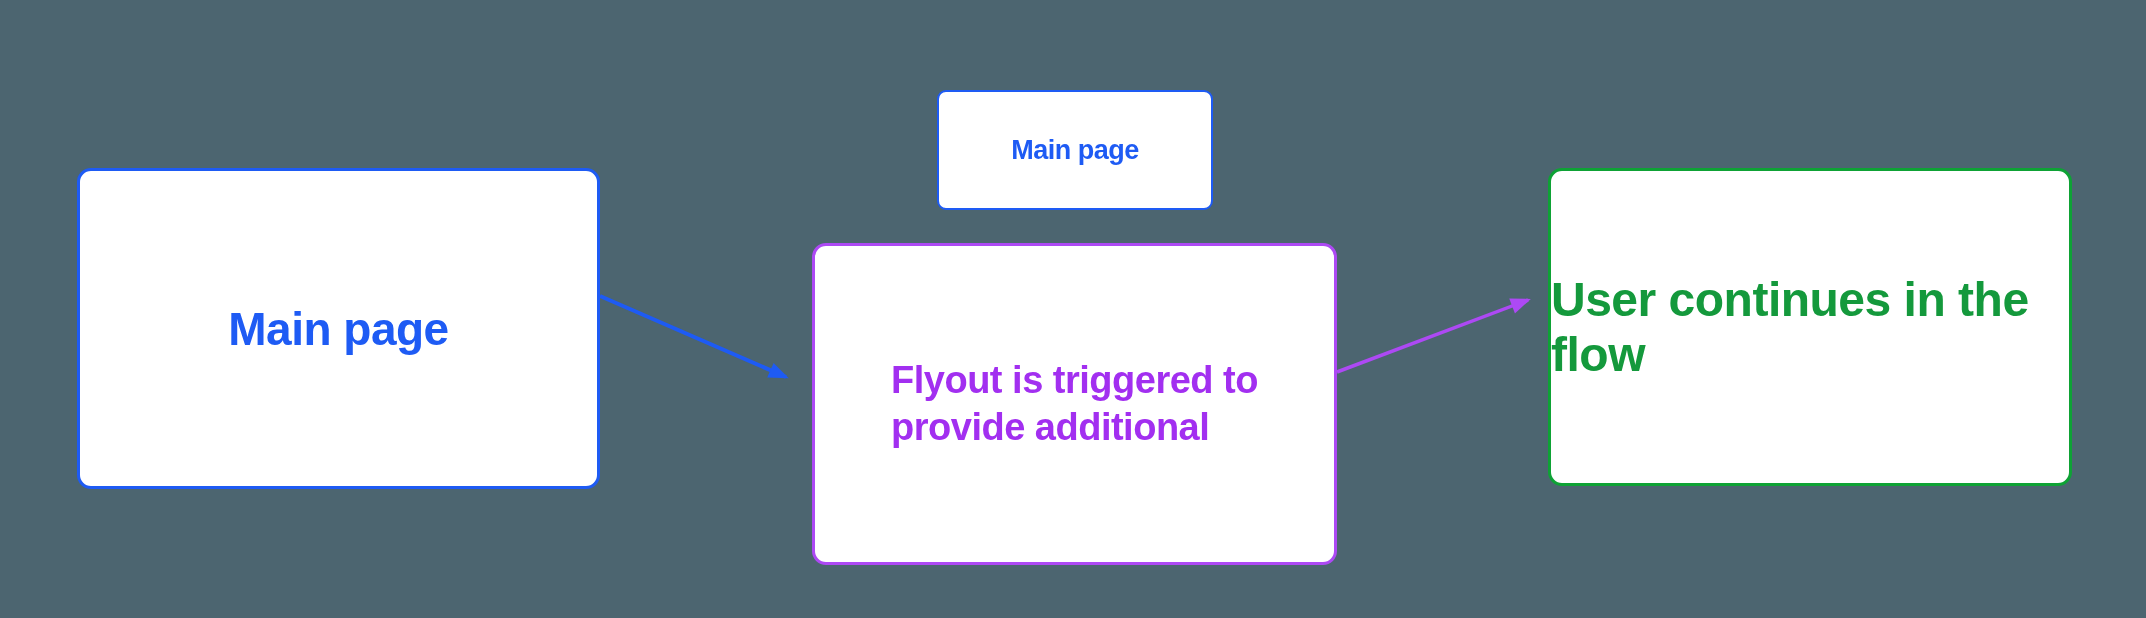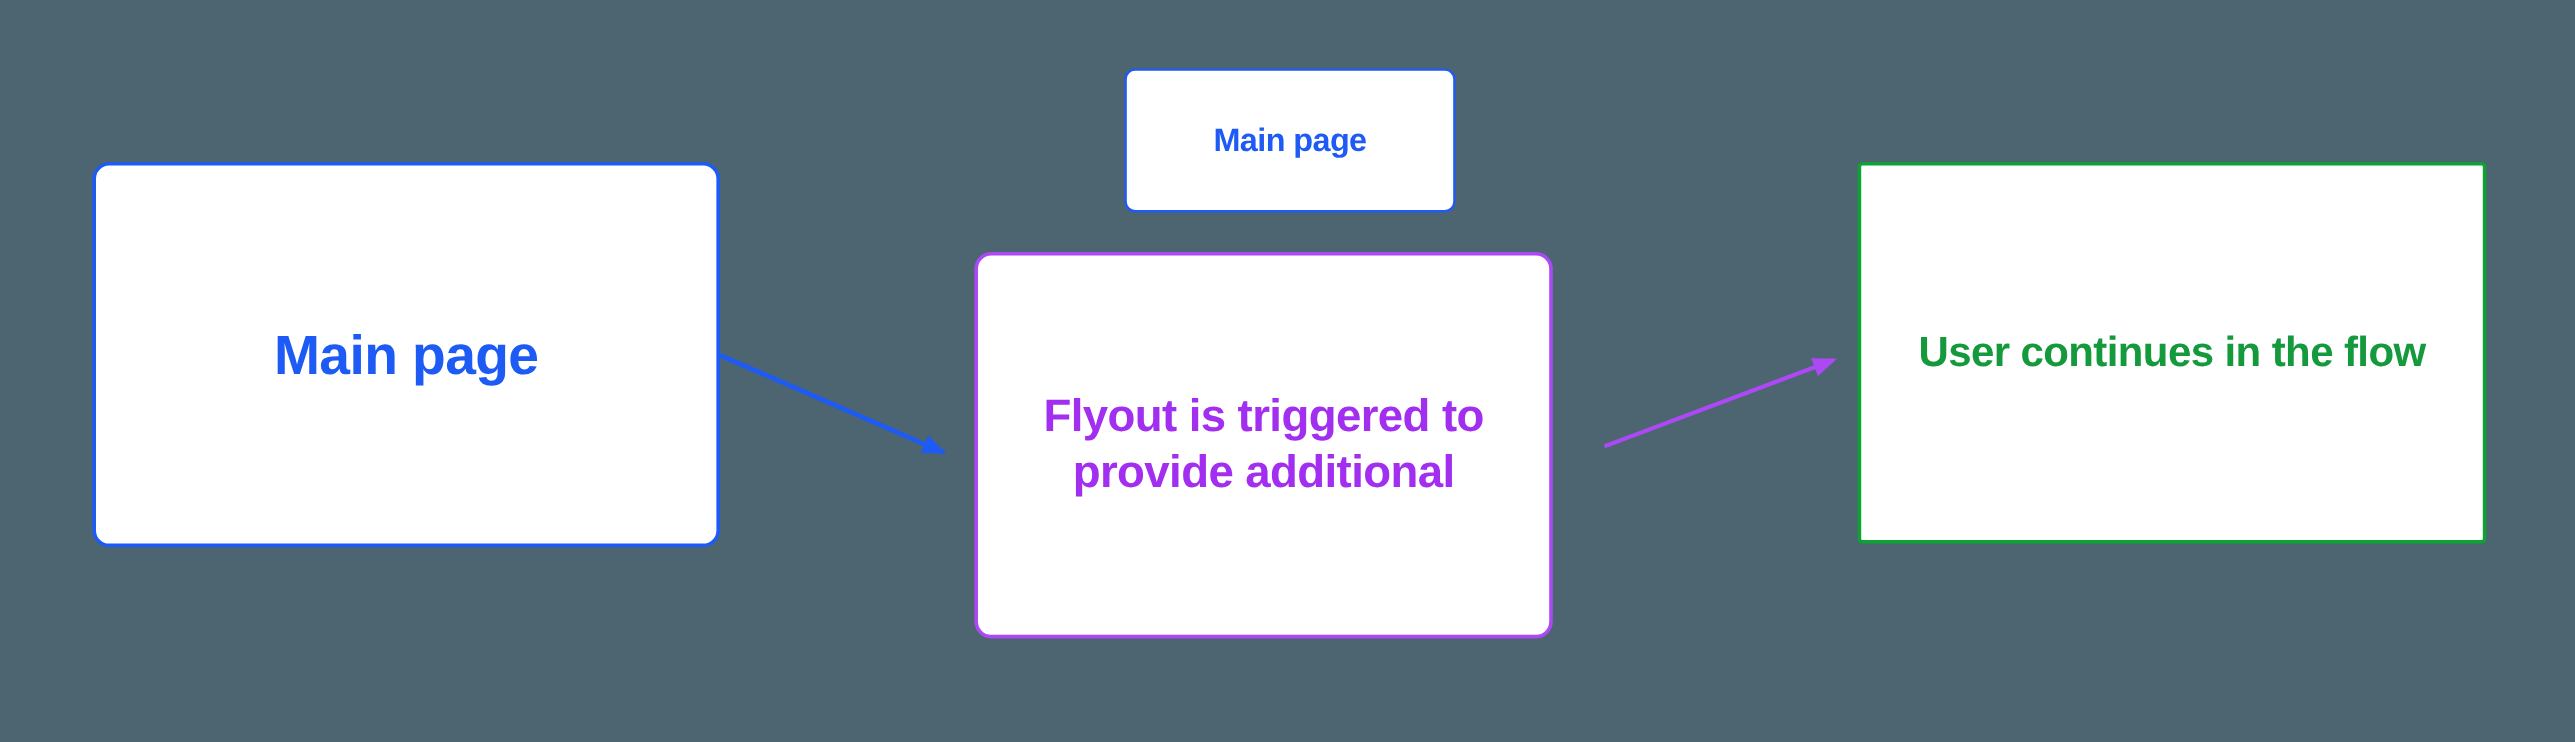--- a/index.html
+++ b/index.html
@@ -33,52 +33,52 @@
   .edge-blue{stroke:var(--blue);stroke-width:4;}
   .edge-purple{stroke:var(--purple-border);stroke-width:3.5;}
   .head-blue{fill:var(--blue);}
   .head-purple{fill:var(--purple-border);}
   .node{
     position:absolute;
     background:var(--node-fill);
     display:flex;
     align-items:center;
     justify-content:center;
-    text-align:center;
     font-weight:700;
     letter-spacing:-0.5px;
+    margin-top:33px;
   }
   .node-main{
     left:77px;top:135px;width:523px;height:321px;
     border:3px solid var(--blue);
     border-radius:14px;
     color:var(--blue);
     font-size:46px;
   }
   .node-mini{
     left:937px;top:57px;width:276px;height:120px;
     border:2.5px solid var(--blue);
     border-radius:9px;
     color:var(--blue);
     font-size:27px;
   }
   .node-flyout{
-    left:812px;top:210px;width:482px;height:322px;
+    left:812px;top:210px;width:525px;height:322px;
     border:3px solid var(--purple-border);
     border-radius:14px;
     color:var(--purple-text);
     font-size:38px;
     line-height:47px;
   }
   .node-continue{
     left:1548px;top:135px;width:524px;height:318px;
     border:3px solid var(--green-border);
-    border-radius:4px;
+    border-radius:14px;
     color:var(--green-text);
-    font-size:35px;
+    font-size:48px;
   }
 </style>
 </head>
 <body>
 
 <div class="canvas">
 
   <svg class="edges" viewBox="0 0 2146 618" xmlns="http://www.w3.org/2000/svg">
     <defs>
       <marker id="arrow-blue" markerUnits="userSpaceOnUse" markerWidth="24" markerHeight="20" refX="18" refY="9" orient="auto">

